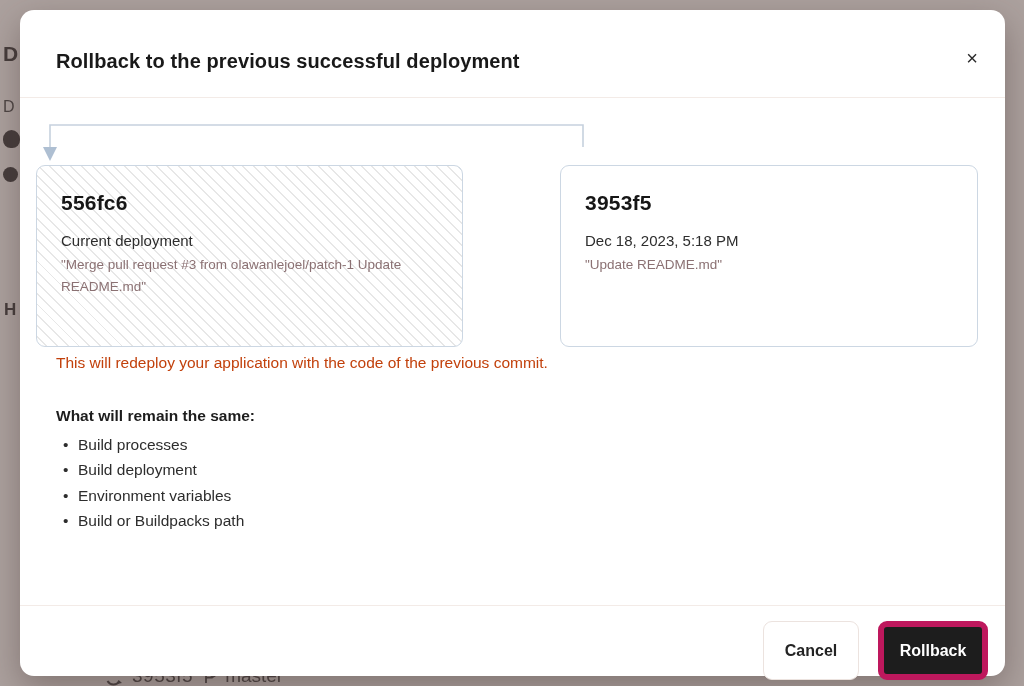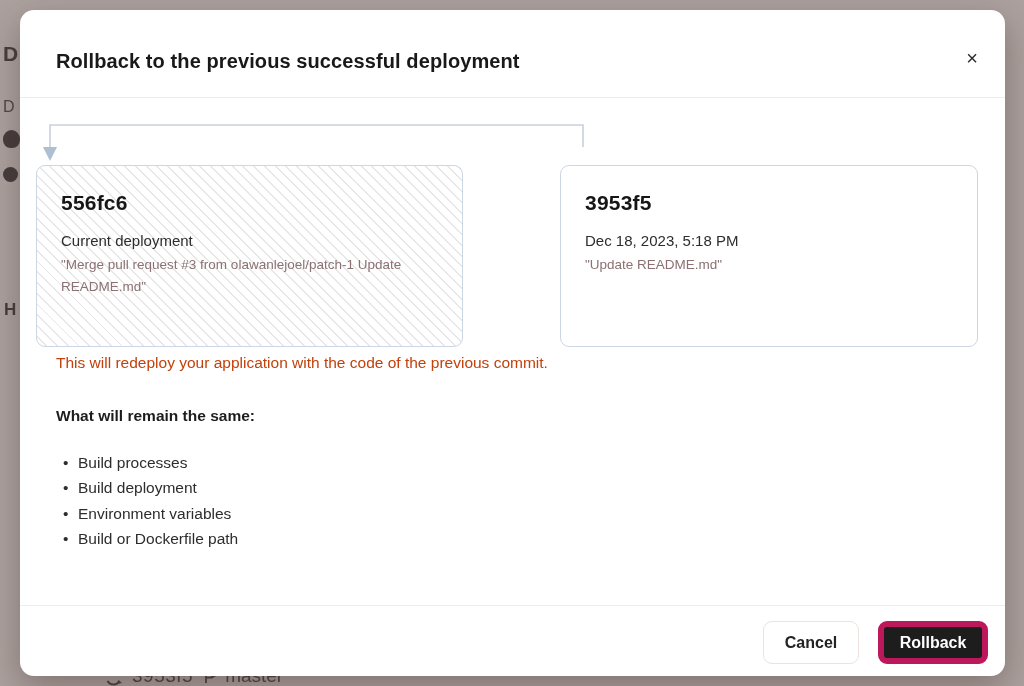--- a/index.html
+++ b/index.html
@@ -86,41 +86,41 @@
   
   .description {
     position: absolute; left: 36px; top: 344px;
     font-size: 15.5px; color: #c2410c;
   }
   .remain-heading {
     position: absolute; left: 36px; top: 397px;
     font-size: 15.5px; font-weight: 700; color: #1d1d1d;
   }
   .remain-list {
-    position: absolute; left: 36px; top: 440px;
+    position: absolute; left: 36px; top: 422px;
     list-style: none;
   }
   .remain-list li {
     position: relative;
     padding-left: 22px;
     font-size: 15.5px; line-height: 25.3px; color: #2d2d2d;
   }
   .remain-list li::before {
     content: "•";
     position: absolute; left: 7px; top: 0;
     color: #2d2d2d;
   }
 
   
   .footer-divider {
     position: absolute; left: 0; top: 595px; width: 100%; height: 1px;
     background: #f3ebe7;
   }
   .btn {
-    position: absolute; top: 611px; height: 43px;
+    position: absolute; top: 611px; height: 59px;
     border-radius: 9px;
     font-family: "Liberation Sans", sans-serif;
     font-size: 16px;
     display: flex; align-items: center; justify-content: center;
     cursor: pointer;
   }
   .btn-cancel {
     left: 743px; width: 96px;
     background: #ffffff; border: 1px solid #ece3df;
     color: #232323; font-weight: 600;
@@ -182,21 +182,21 @@
   </div>
 
   <p class="description">This will redeploy your application with the code of the previous commit.</p>
 
   <h2 class="remain-heading">What will remain the same:</h2>
 
   <ul class="remain-list">
     <li>Build processes</li>
     <li>Build deployment</li>
     <li>Environment variables</li>
-    <li>Build or Dockerfile path</li>
+    <li>Build or Buildpacks path</li>
   </ul>
 
   <div class="footer-divider"></div>
 
   <button class="btn btn-cancel">Cancel</button>
   <button class="btn btn-rollback">Rollback</button>
 
 </div>
 
 </body></html>

